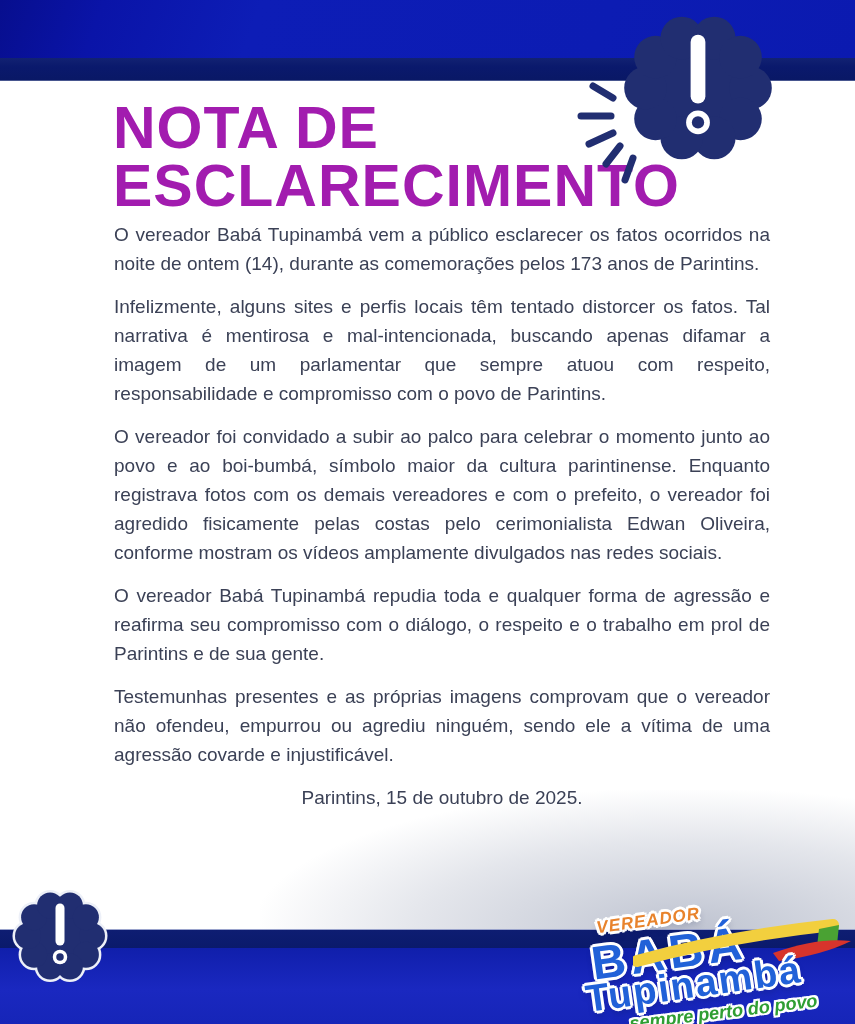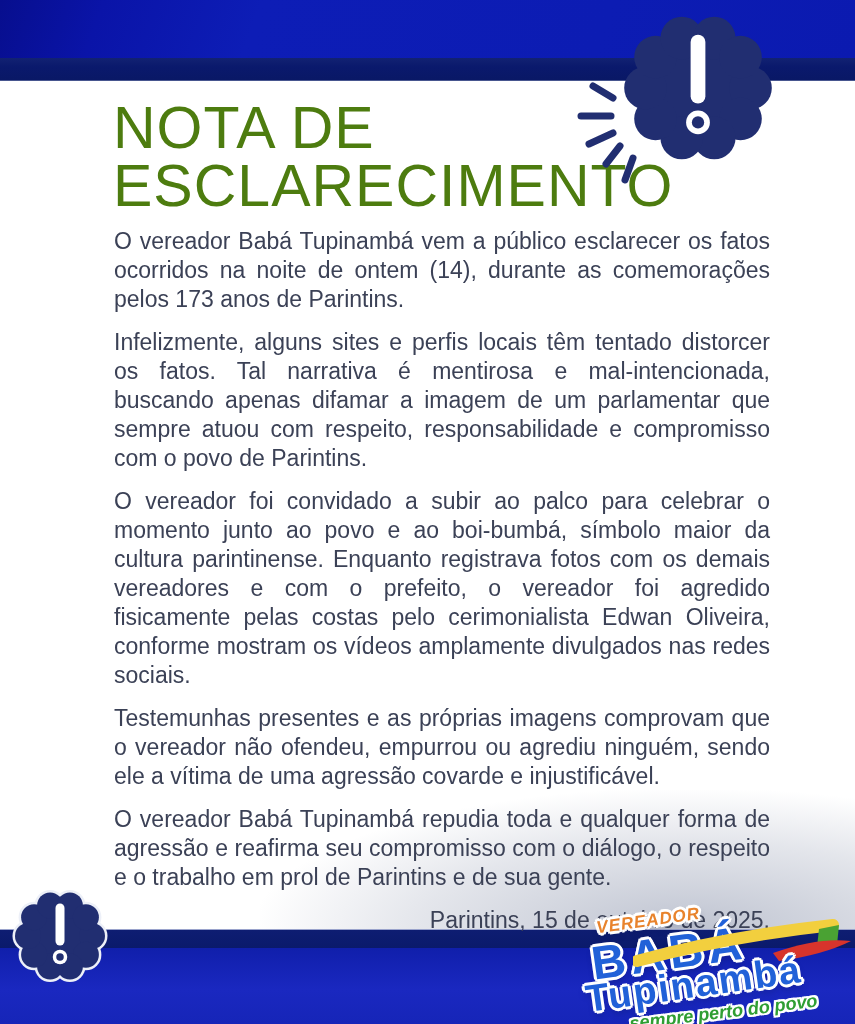--- a/index.html
+++ b/index.html
@@ -25,28 +25,28 @@
     border-top:1px solid #9aa3cc;}
   .band-bottom-bright{position:absolute;left:0;top:19px;width:100%;height:76px;
     background:linear-gradient(180deg,#101fab 0%,#1a28c0 55%,#1625b8 100%);}
 
   
   .gray-glow{position:absolute;left:260px;top:790px;width:595px;height:139px;
     background:radial-gradient(ellipse at 72% 100%, rgba(148,156,178,.60) 0%, rgba(148,156,178,.25) 45%, rgba(148,156,178,0) 72%);
     pointer-events:none;}
 
   
-  .title{position:absolute;left:113px;top:99px;color:#4d7c0f;
-    font-weight:400;font-size:59px;line-height:58px;letter-spacing:1px;}
+  .title{position:absolute;left:113px;top:99px;color:#a21caf;
+    font-weight:700;font-size:59px;line-height:58px;letter-spacing:1px;}
 
   
-  .body-text{position:absolute;left:114px;top:227px;width:656px;
-    color:#3b4156;font-size:23px;line-height:29px;}
+  .body-text{position:absolute;left:114px;top:220px;width:656px;
+    color:#3b4156;font-size:19px;line-height:29px;}
   .body-text p{margin:0 0 14px 0;text-align:justify;text-justify:inter-word;}
-  .body-text p.signoff{text-align:right;margin-bottom:0;}
+  .body-text p.signoff{text-align:center;margin-bottom:0;}
   .body-text p.signoff span{display:block;}
 
   
   .seal-top{position:absolute;left:616px;top:6px;width:164px;height:164px;}
   .burst{position:absolute;left:573px;top:76px;width:78px;height:110px;}
   .seal-bottom{position:absolute;left:10px;top:886px;width:100px;height:100px;}
 
   
   .logo{position:absolute;left:563px;top:903px;width:292px;height:121px;}
   .logo .txt{position:absolute;white-space:nowrap;font-weight:700;}
@@ -118,22 +118,22 @@
       <line x1="16" y1="68" x2="40" y2="57"></line>
       <line x1="33" y1="88" x2="47" y2="70"></line>
       <line x1="52" y1="104" x2="60" y2="82"></line>
     </g>
   </svg>
 
   <div class="body-text">
     <p>O vereador Babá Tupinambá vem a público esclarecer os fatos ocorridos na noite de ontem (14), durante as comemorações pelos 173 anos de Parintins.</p>
     <p>Infelizmente, alguns sites e perfis locais têm tentado distorcer os fatos. Tal narrativa é mentirosa e mal-intencionada, buscando apenas difamar a imagem de um parlamentar que sempre atuou com respeito, responsabilidade e compromisso com o povo de Parintins.</p>
     <p>O vereador foi convidado a subir ao palco para celebrar o momento junto ao povo e ao boi-bumbá, símbolo maior da cultura parintinense. Enquanto registrava fotos com os demais vereadores e com o prefeito, o vereador foi agredido fisicamente pelas costas pelo cerimonialista Edwan Oliveira, conforme mostram os vídeos amplamente divulgados nas redes sociais.</p>
+    <p>O vereador Babá Tupinambá repudia toda e qualquer forma de agressão e reafirma seu compromisso com o diálogo, o respeito e o trabalho em prol de Parintins e de sua gente.</p>
     <p>Testemunhas presentes e as próprias imagens comprovam que o vereador não ofendeu, empurrou ou agrediu ninguém, sendo ele a vítima de uma agressão covarde e injustificável.</p>
-    <p>O vereador Babá Tupinambá repudia toda e qualquer forma de agressão e reafirma seu compromisso com o diálogo, o respeito e o trabalho em prol de Parintins e de sua gente.</p>
     <p class="signoff">
       <span>Parintins, 15 de outubro de 2025.</span>
     </p>
   </div>
 
   <svg class="seal-bottom" viewBox="0 0 200 200">
     <g fill="#edf0f8">
       <circle cx="100" cy="100" r="69"></circle>
       <circle cx="164" cy="100" r="31"></circle>
         <circle cx="151.8" cy="137.6" r="31"></circle>

